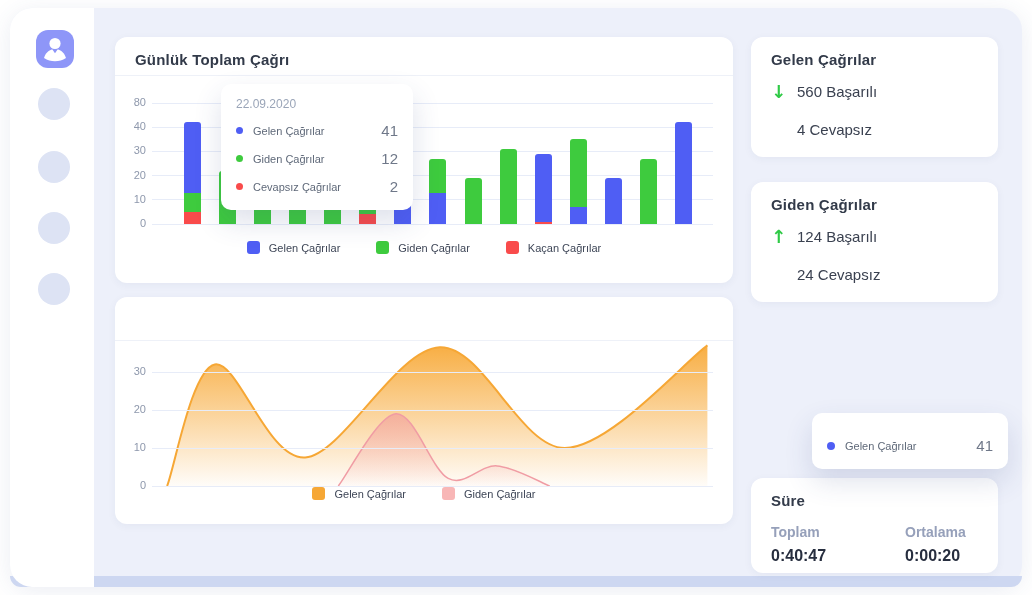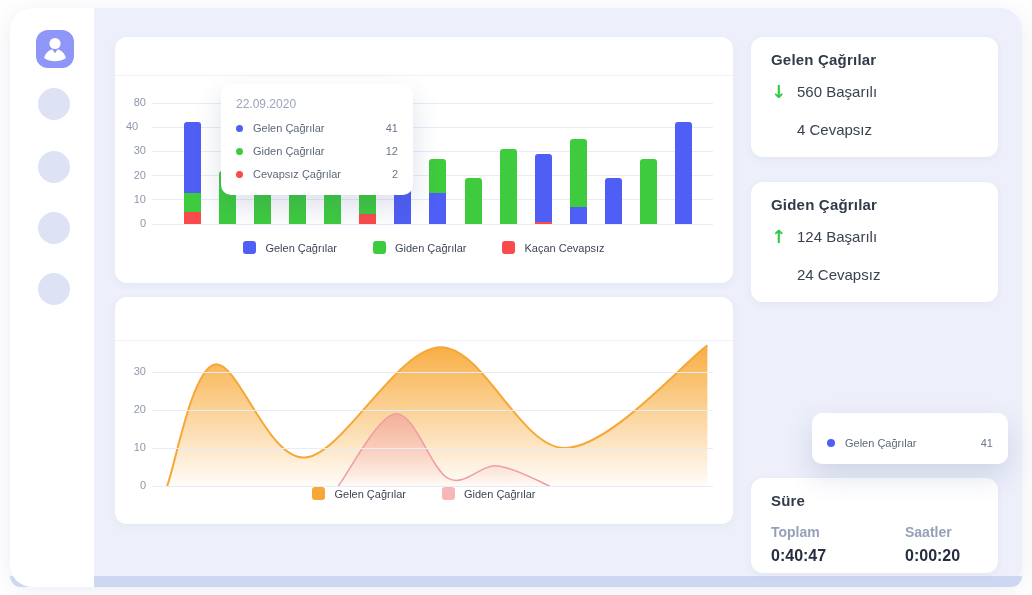--- a/index.html
+++ b/index.html
@@ -28,21 +28,21 @@
           gap:36px;align-items:center;}
   .leg-item{display:flex;align-items:center;cursor:pointer;}
   .leg-sw{width:13px;height:13px;border-radius:3px;}
   .leg-lb{font-size:11px;color:#3e4657;margin-left:9px;}
   .tooltip{position:absolute;background:#ffffff;border-radius:10px;z-index:10;
            box-shadow:0 12px 28px rgba(50,70,130,.16);}
   .tt-head{font-size:12px;color:#9aa5b8;}
   .tt-row{display:flex;align-items:center;margin-top:11px;}
   .tt-dot{width:7px;height:7px;border-radius:50%;margin-right:10px;flex:0 0 auto;}
   .tt-lb{font-size:11px;color:#5f6979;}
-  .tt-val{font-size:11px;color:#6f7889;margin-left:auto;}
+  .tt-val{font-size:15px;color:#6f7889;margin-left:auto;}
   .stat-row{position:absolute;left:20px;display:flex;align-items:center;}
   .stat-arrow{font-family:"DejaVu Sans",sans-serif;font-size:18px;font-weight:700;
               color:#2fca46;width:26px;}
   .stat-text{font-size:15px;color:#3a4150;}
   .stat-missed{position:absolute;left:46px;font-size:15px;color:#3a4150;}
   .dur-col{position:absolute;top:46px;font-weight:bold;}
   .dur-lb{font-size:14px;color:#96a0ba;}
   .dur-val{font-size:16px;color:#272e3f;margin-top:7px;}
   svg{display:block;overflow:visible;}
 </style>
@@ -59,26 +59,27 @@
         <path d="M8 28 C10 21.5 14.8 19.6 16.4 19.6 L19 23.2 L21.6 19.6 C23.2 19.6 28 21.5 30 28 C26.5 30.6 23 31.2 19 31.2 C15 31.2 11.5 30.6 8 28 Z" fill="#ffffff"></path>
       </svg>
     </div>
     <div class="nav-circle" style="top:80px"></div>
     <div class="nav-circle" style="top:143px"></div>
     <div class="nav-circle" style="top:204px"></div>
     <div class="nav-circle" style="top:265px"></div>
   </aside>
 
   <section class="card" style="left:105px;top:29px;width:618px;height:246px;">
+    <h2 class="card-title">Günlük Toplam Çağrı</h2>
     <div class="divider"></div>
     <div class="plot" id="bar-plot" style="left:37px;top:66px;width:561px;height:121px;">
         <div class="gridline" style="top: -0.5px;"></div>
         <div class="ytick" style="top: -7px;">80</div>
         <div class="gridline" style="top: 23.7px;"></div>
-        <div class="ytick" style="top: 17.2px; text-align: center;">40</div>
+        <div class="ytick" style="top: 17.2px;">40</div>
         <div class="gridline" style="top: 47.9px;"></div>
         <div class="ytick" style="top: 41.4px;">30</div>
         <div class="gridline" style="top: 72.1px;"></div>
         <div class="ytick" style="top: 65.6px;">20</div>
         <div class="gridline" style="top: 96.3px;"></div>
         <div class="ytick" style="top: 89.8px;">10</div>
         <div class="gridline" style="top: 120.5px;"></div>
         <div class="ytick" style="top: 114px;">0</div>
         <div class="bar" style="left: 31.5px;">
           <div style="height: 70.2px; background: rgb(79, 94, 244); border-radius: 3px 3px 0px 0px;"></div>
@@ -136,21 +137,21 @@
       <div class="leg-item">
         <span class="leg-sw" style="background-color: rgb(79, 94, 244);"></span>
         <span class="leg-lb">Gelen Çağrılar</span>
       </div>
       <div class="leg-item">
         <span class="leg-sw" style="background-color: rgb(62, 203, 62);"></span>
         <span class="leg-lb">Giden Çağrılar</span>
       </div>
       <div class="leg-item">
         <span class="leg-sw" style="background-color: rgb(249, 75, 75);"></span>
-        <span class="leg-lb">Kaçan Cevapsız</span>
+        <span class="leg-lb">Kaçan Çağrılar</span>
       </div>
     </div>
   </section>
 
   <div class="tooltip" style="left:211px;top:76px;width:162px;padding:13px 15px 15px;">
     <div class="tt-head">22.09.2020</div>
     <div class="tt-row">
       <span class="tt-dot" style="background-color: rgb(79, 94, 244);"></span>
       <span class="tt-lb">Gelen Çağrılar</span>
       <span class="tt-val">41</span>
@@ -234,17 +235,17 @@
     </div>
   </div>
 
   <section class="card" style="left:741px;top:470px;width:247px;height:95px;">
     <h2 class="card-title">Süre</h2>
     <div class="dur-col" style="left:20px;">
       <div class="dur-lb">Toplam</div>
       <div class="dur-val">0:40:47</div>
     </div>
     <div class="dur-col" style="left:154px;">
-      <div class="dur-lb">Saatler</div>
+      <div class="dur-lb">Ortalama</div>
       <div class="dur-val">0:00:20</div>
     </div>
   </section>
 </div>
 
 </body></html>

